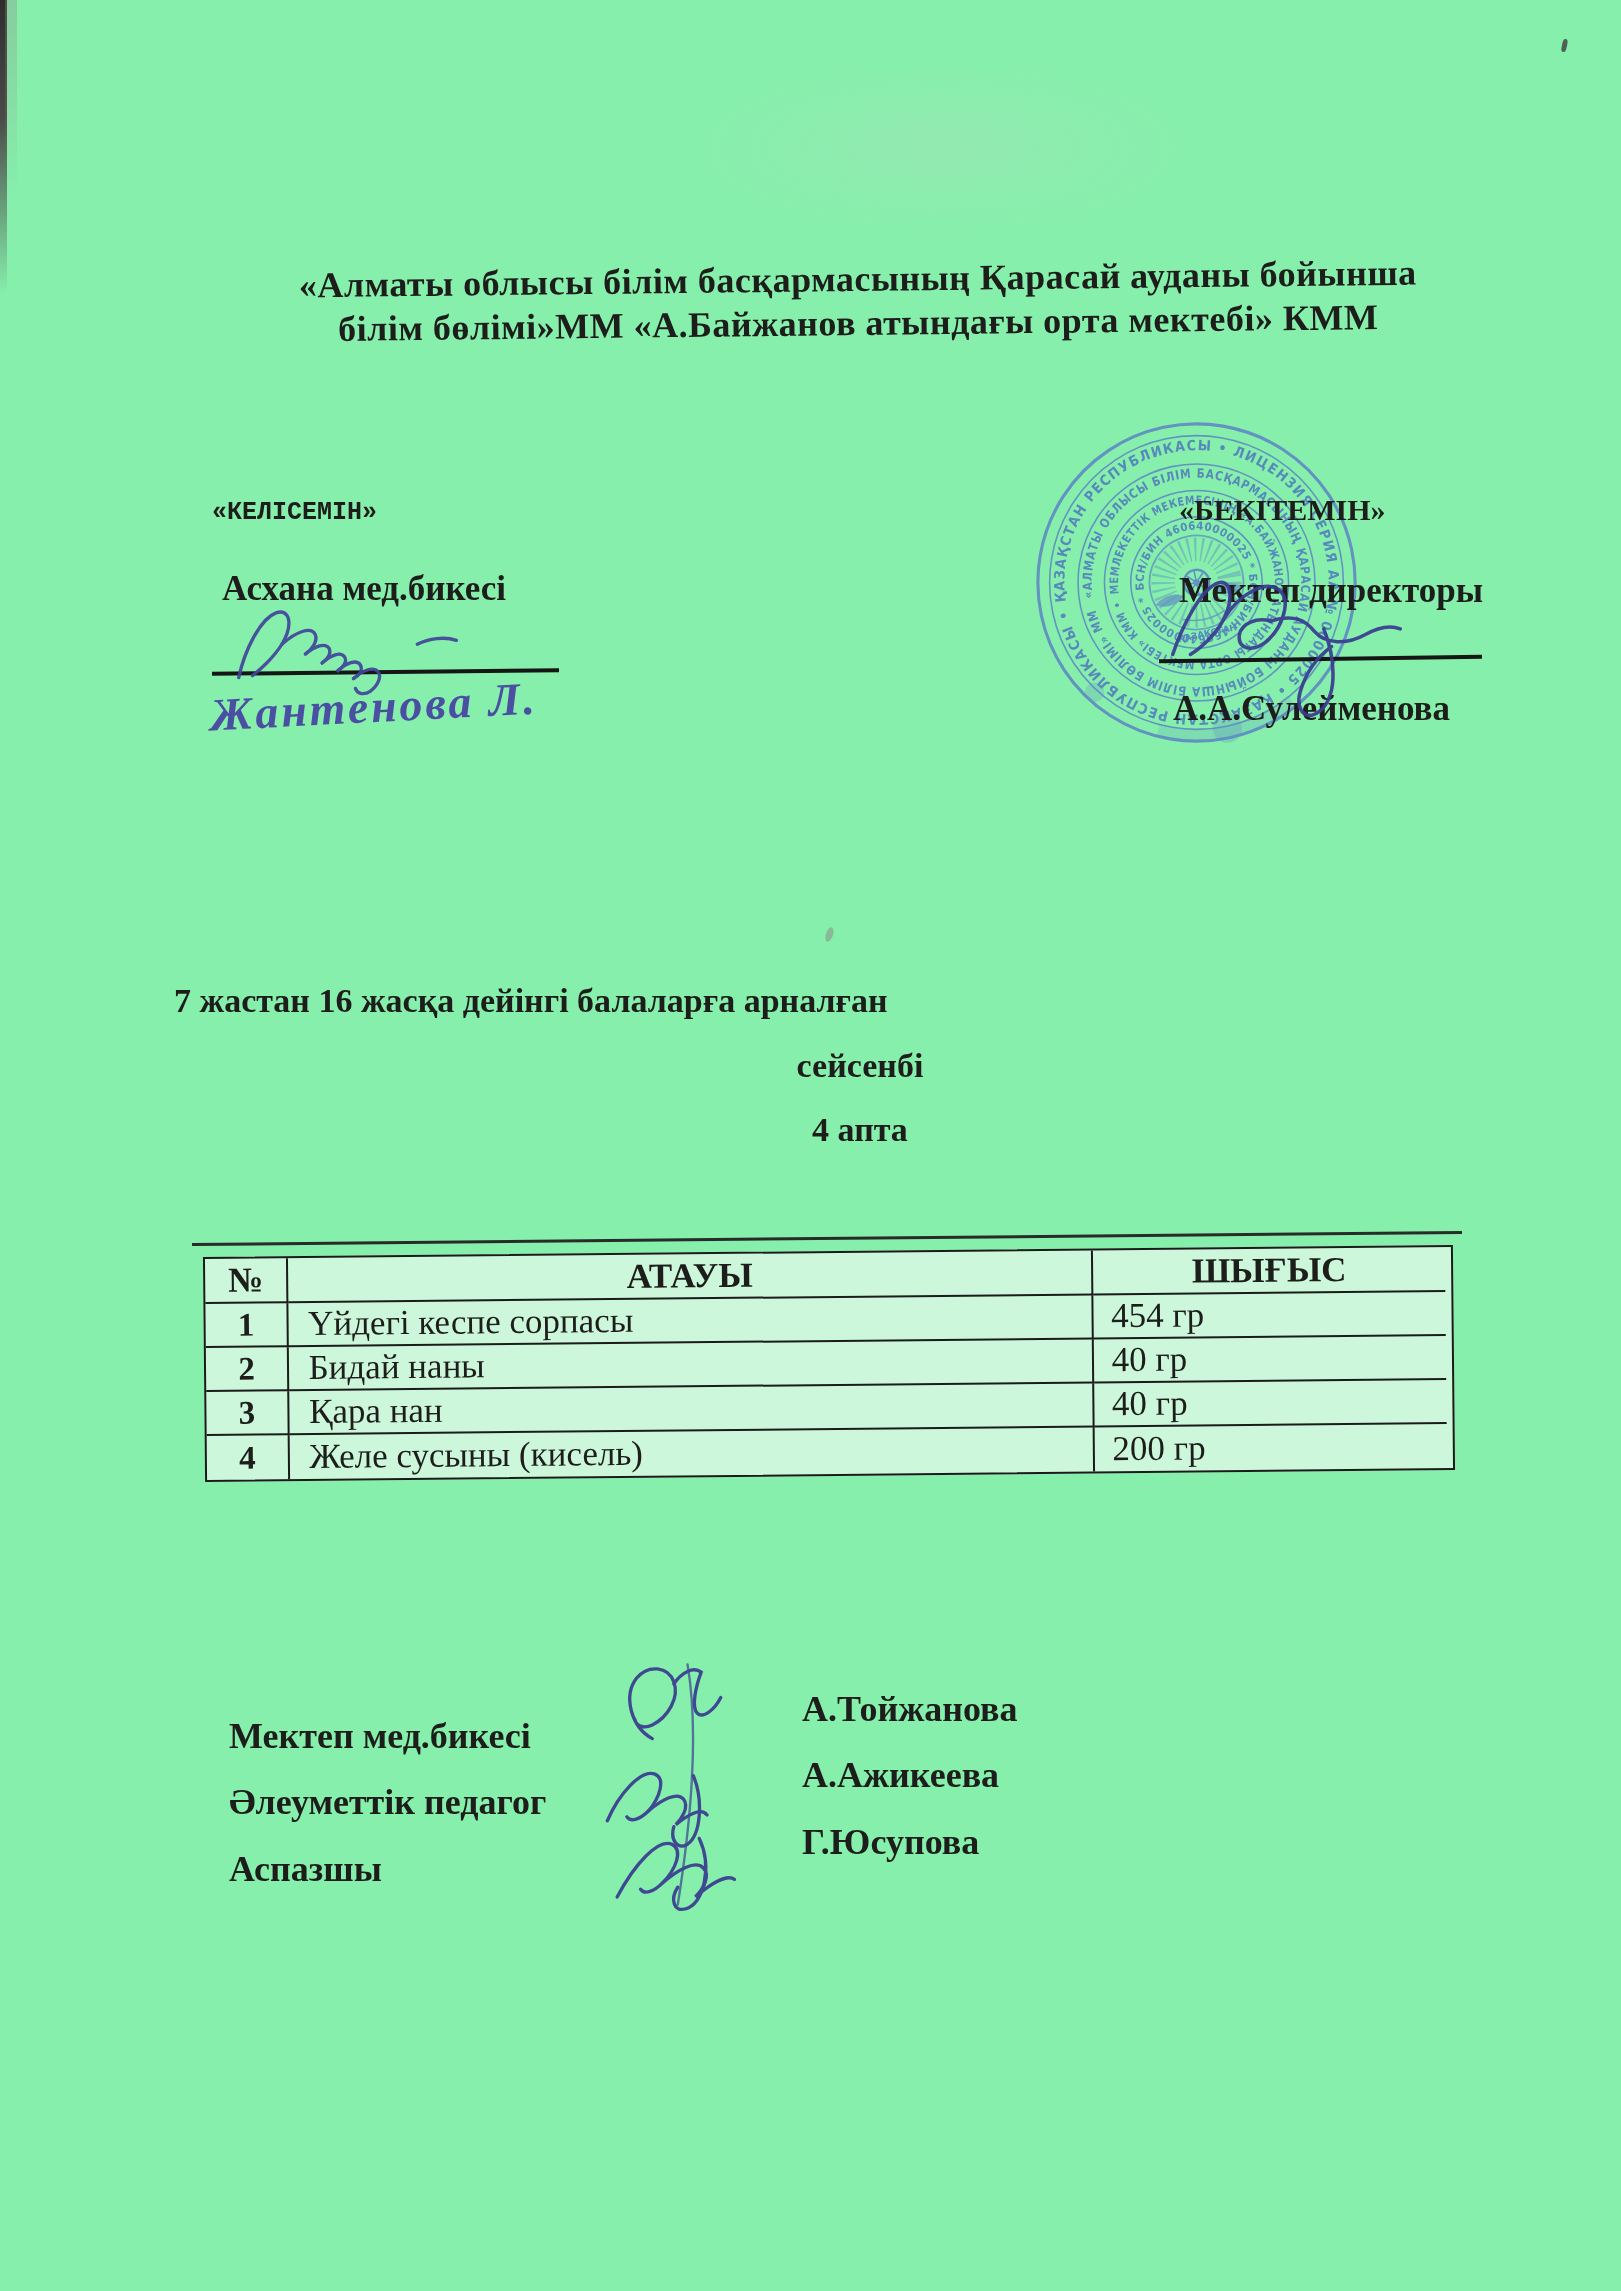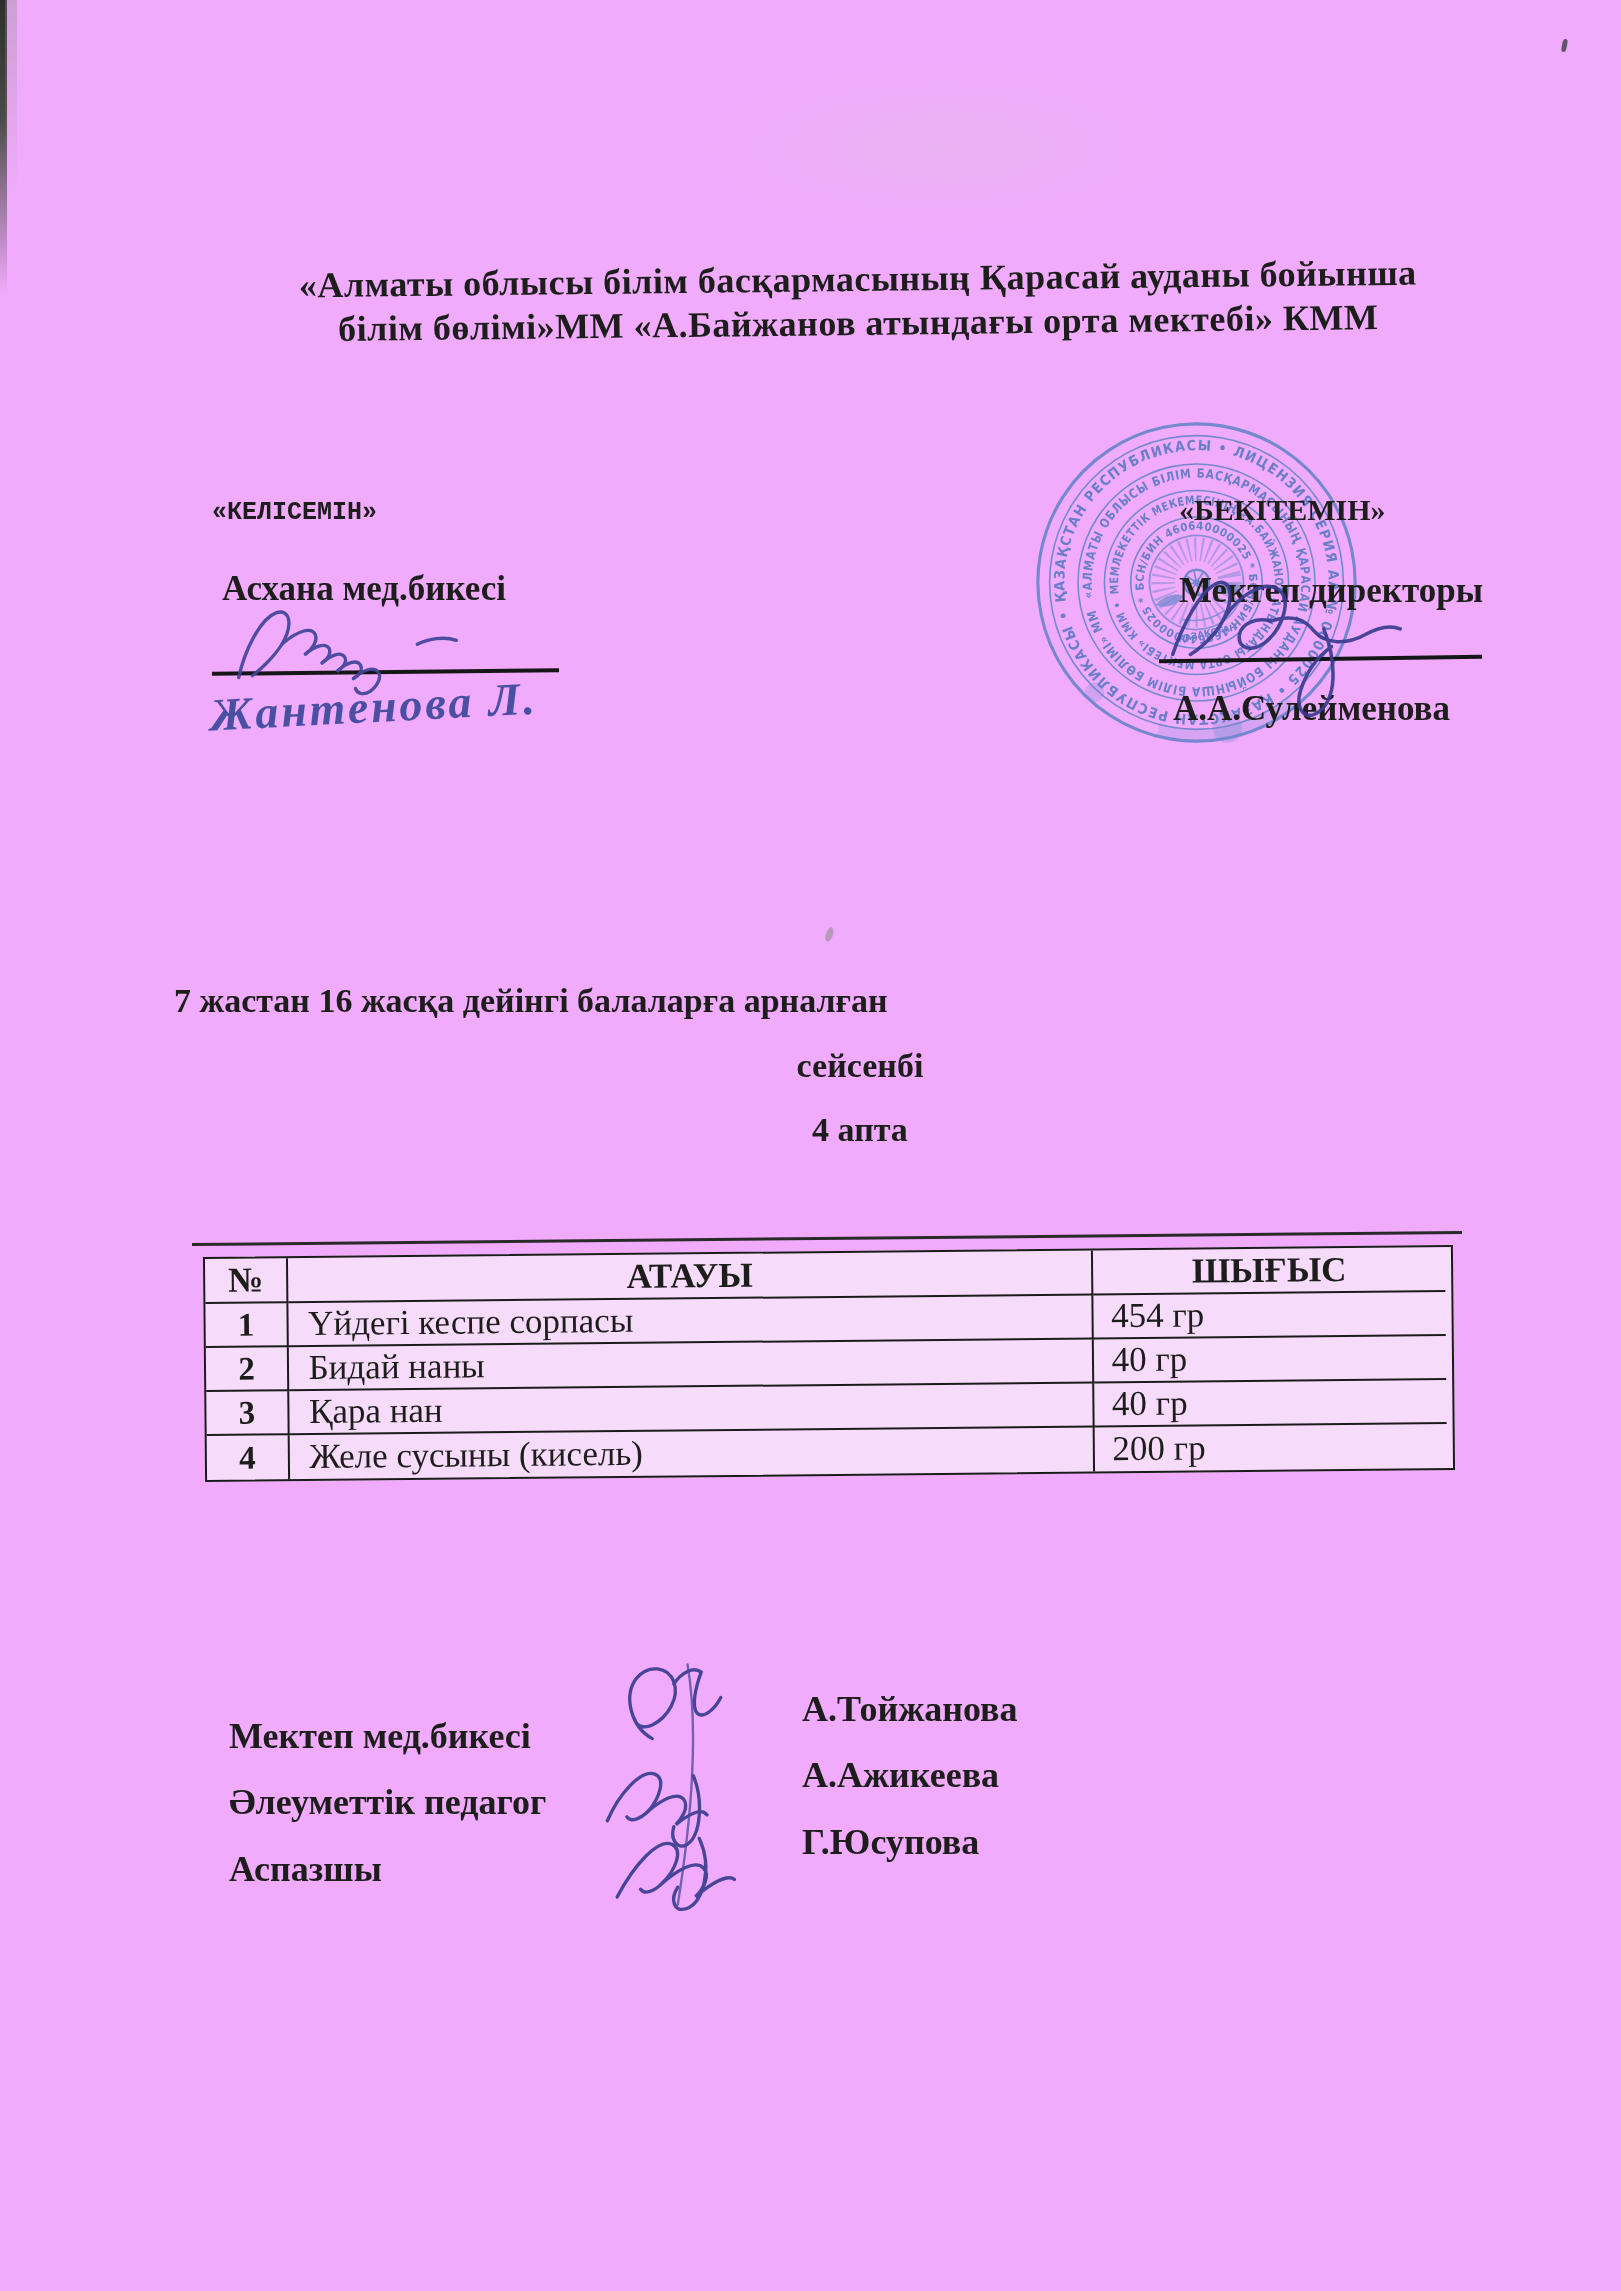--- a/index.html
+++ b/index.html
@@ -1,18 +1,18 @@
 <!DOCTYPE html>
 <html><head>
 <meta charset="utf-8">
 <style>
   html,body{margin:0;padding:0;background:#e8e8e6;}
   .page{
     position:relative;width:1621px;height:2292px;margin:0 auto;
-    background:#f0abfc;overflow:hidden;
+    background:#86efac;overflow:hidden;
     font-family:"Liberation Serif", serif;color:#1d1d1b;
   }
   .abs{position:absolute;}
   
   .edge-left{left:0;top:0;width:6.9px;height:294px;
     background:linear-gradient(to bottom,#2e2e2c 0%,#4a4a47 40%,rgba(120,120,116,0) 100%);}
   .edge-left-soft{left:4.9px;top:0;width:11.8px;height:196px;opacity:.35;
     background:linear-gradient(to bottom,#8a8a85,rgba(160,160,155,0));}
   .mark-tr{left:1562px;top:39px;width:4.9px;height:12.7px;background:#3f3f3c;border-radius:40%;transform:rotate(12deg);opacity:.8;}
   .mark-title{left:826px;top:927px;width:6.9px;height:14.7px;background:#8d8d86;border-radius:50%;transform:rotate(18deg);opacity:.55;}

